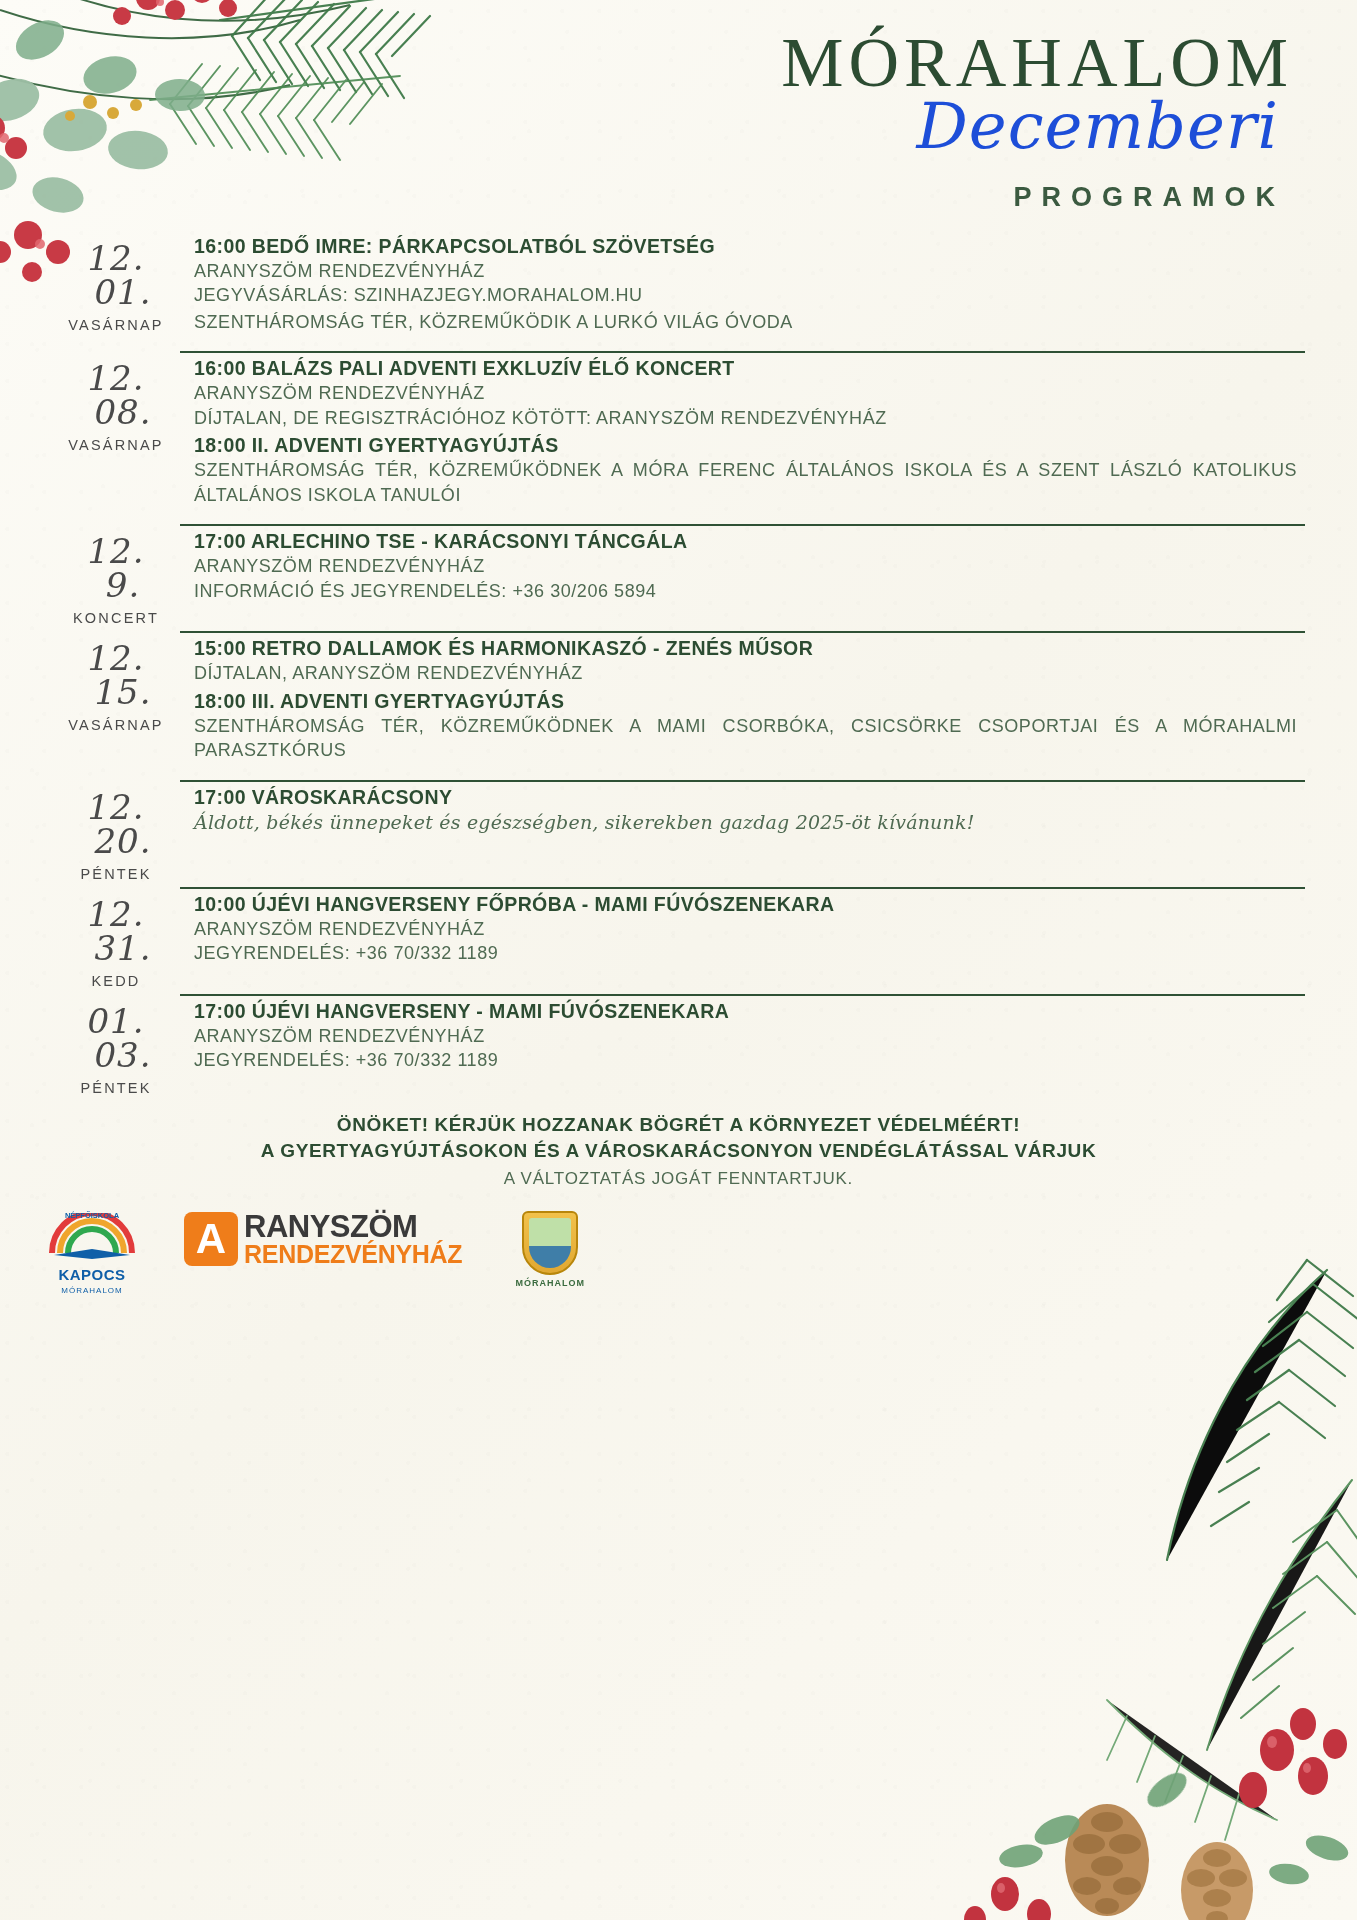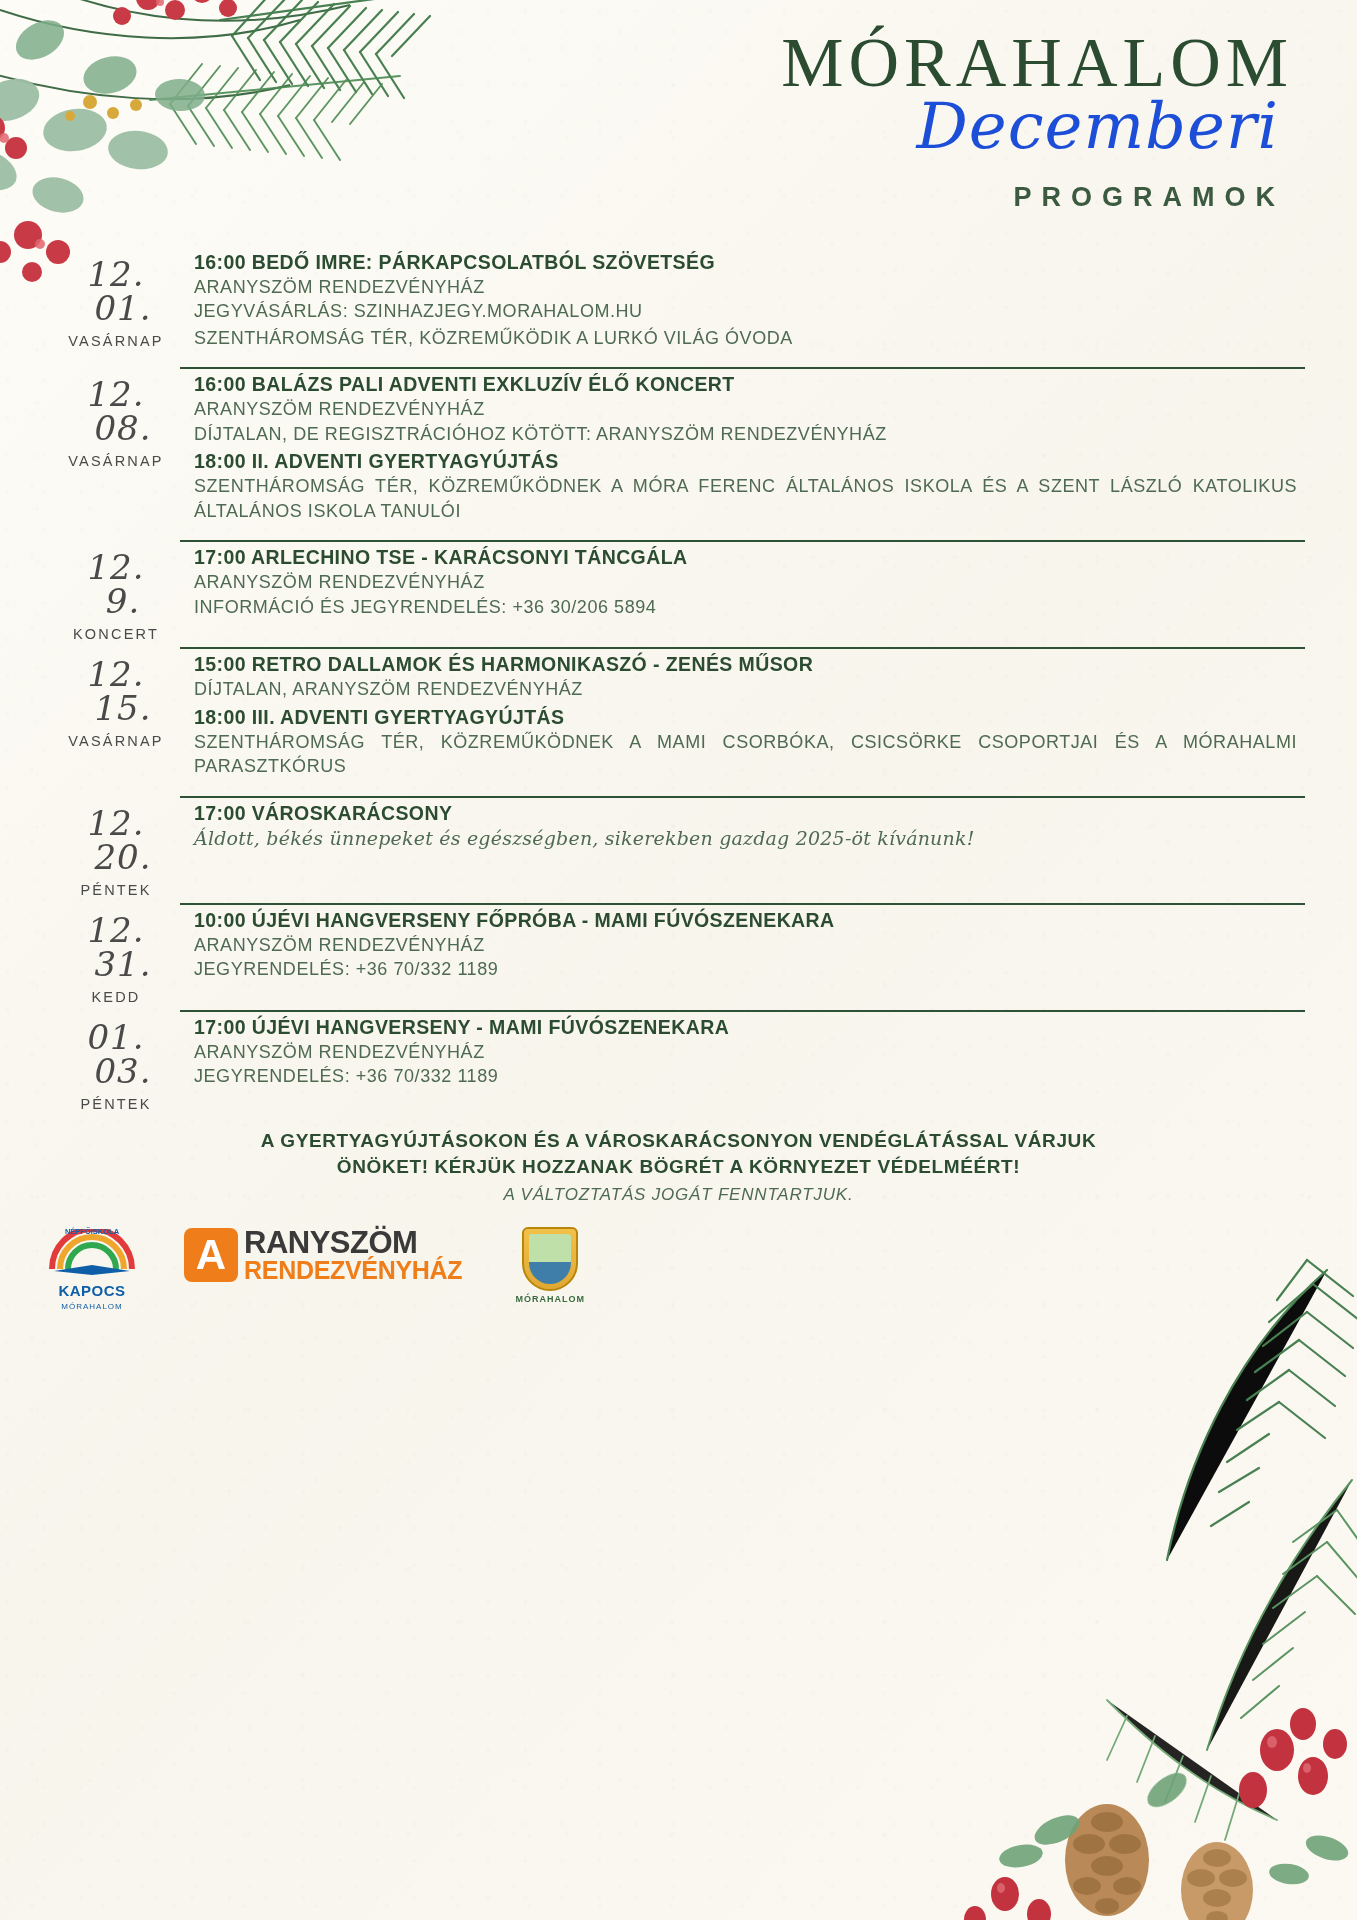--- a/index.html
+++ b/index.html
@@ -57,21 +57,21 @@
     font-size: 27px;
     letter-spacing: 10px;
     color: #3b5a40;
     font-weight: 700;
     margin-top: 24px;
     margin-right: 8px;
   }
 
   
   .program-list {
-    margin-top: 34px;
+    margin-top: 18px;
     padding: 0 52px 0 52px;
   }
   .day-row {
     display: flex;
     align-items: flex-start;
     position: relative;
   }
   .date-col {
     width: 128px;
     flex: 0 0 128px;
@@ -142,21 +142,20 @@
     letter-spacing: 0.6px;
     line-height: 1.4;
     text-transform: uppercase;
   }
   .footer-note .l3 {
     margin-top: 4px;
     font-size: 17px;
     color: #4f6a52;
     letter-spacing: 0.8px;
     text-transform: uppercase;
-    font-style: italic;
   }
 
   
   .logos {
     margin-top: 22px;
     padding-left: 40px;
     display: flex;
     align-items: flex-start;
     gap: 40px;
   }
@@ -484,22 +483,22 @@
           <div class="event-title">17:00 ÚJÉVI HANGVERSENY - MAMI FÚVÓSZENEKARA</div>
           <div class="event-line">ARANYSZÖM RENDEZVÉNYHÁZ</div>
           <div class="event-line">JEGYRENDELÉS: +36 70/332 1189</div>
         </div>
       </div>
     </div>
 
   </div>
 
   <div class="footer-note">
+    <div class="l1">ÖNÖKET! KÉRJÜK HOZZANAK BÖGRÉT A KÖRNYEZET VÉDELMÉÉRT!</div>
     <div class="l1">A GYERTYAGYÚJTÁSOKON ÉS A VÁROSKARÁCSONYON VENDÉGLÁTÁSSAL VÁRJUK</div>
-    <div class="l1">ÖNÖKET! KÉRJÜK HOZZANAK BÖGRÉT A KÖRNYEZET VÉDELMÉÉRT!</div>
     <div class="l3">A VÁLTOZTATÁS JOGÁT FENNTARTJUK.</div>
   </div>
 
   <div class="logos">
 
     <div class="logo-kapocs">
       <svg class="arcs" viewBox="0 0 96 46">
         <path d="M8 40 A40 40 0 0 1 88 40" fill="none" stroke="#e23b3b" stroke-width="6"></path>
         <path d="M16 40 A32 32 0 0 1 80 40" fill="none" stroke="#f0a52c" stroke-width="6"></path>
         <path d="M24 40 A24 24 0 0 1 72 40" fill="none" stroke="#2fa84f" stroke-width="6"></path>

